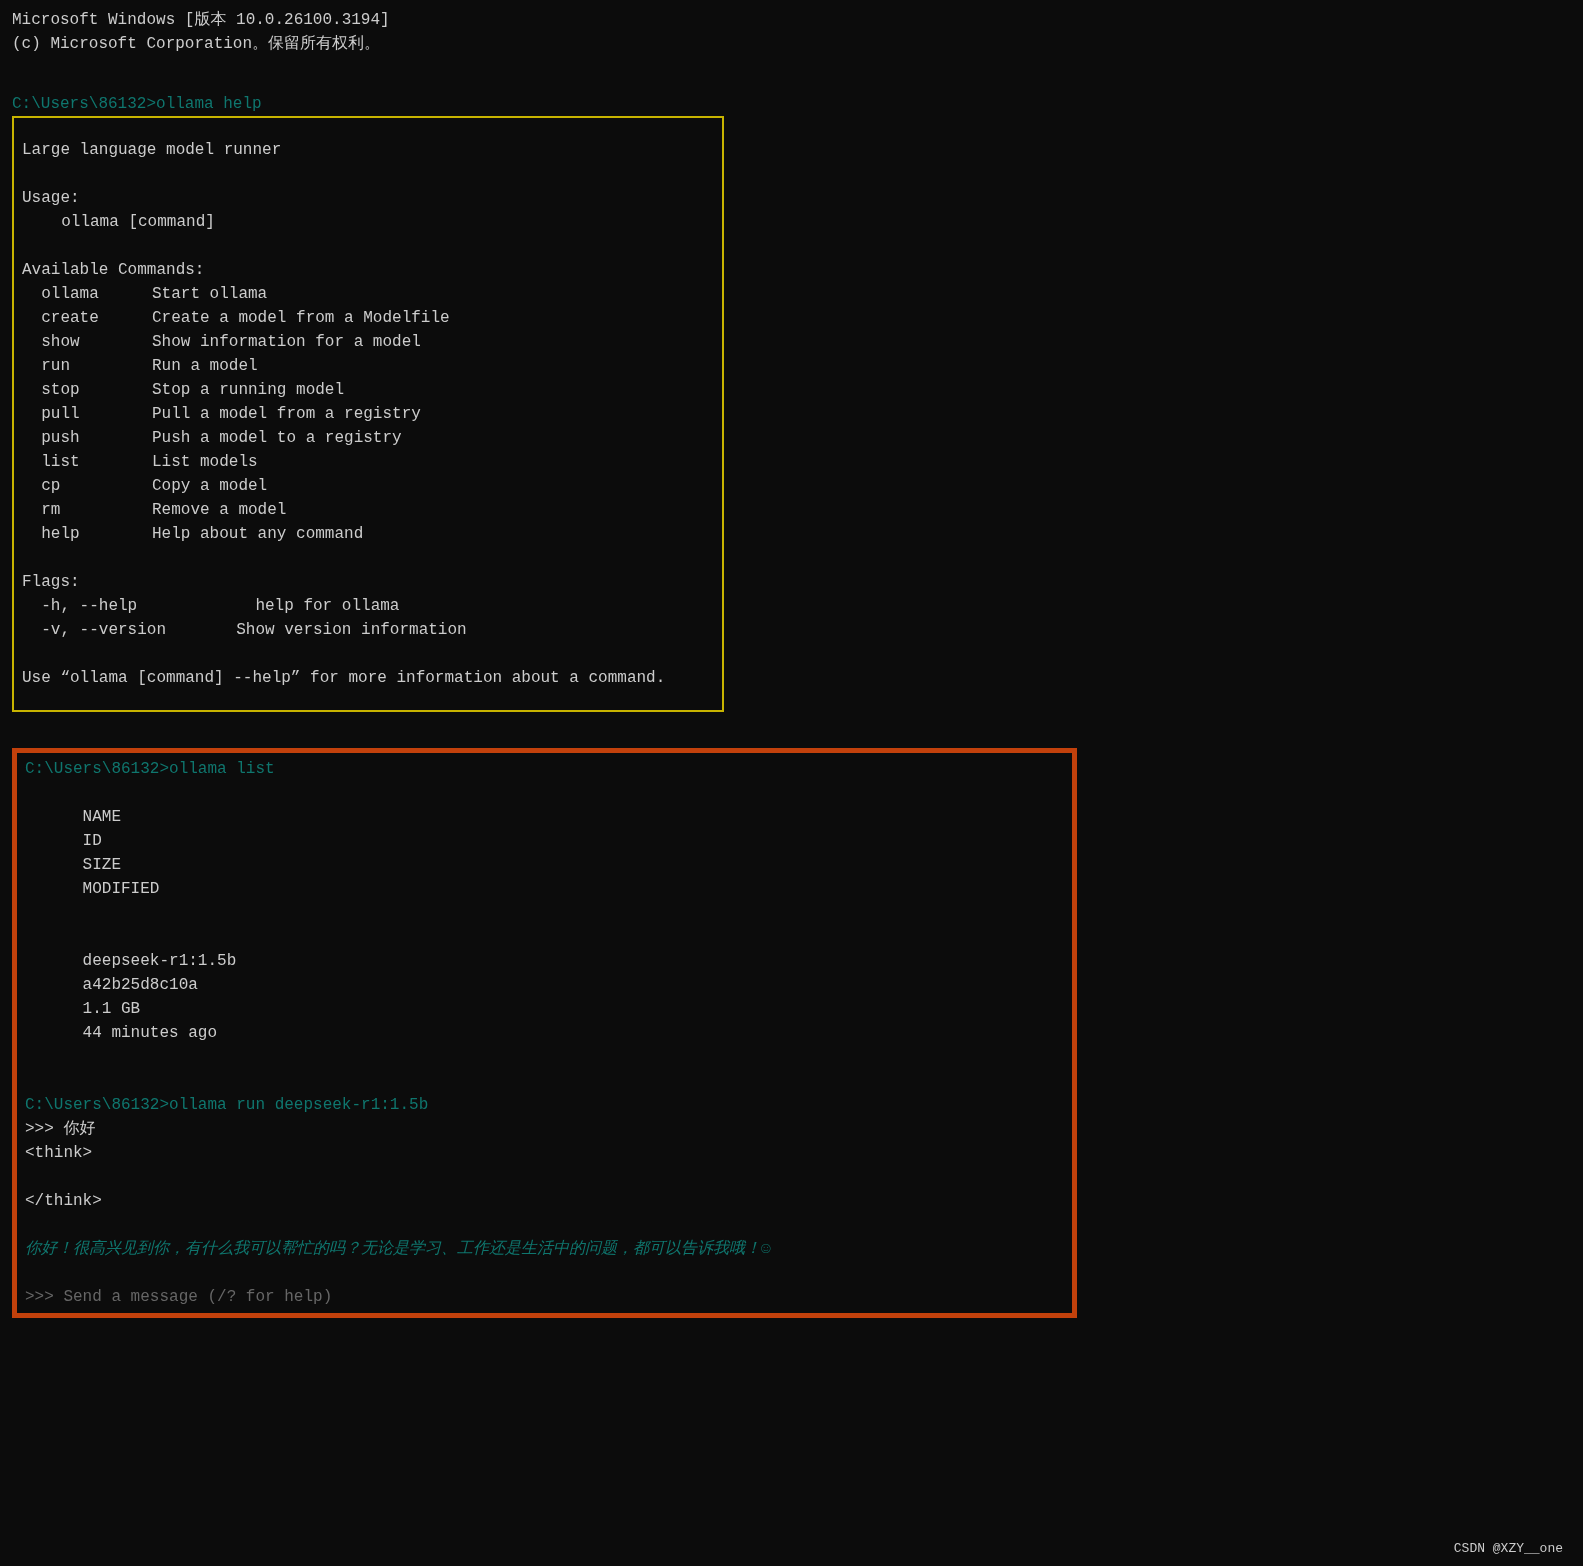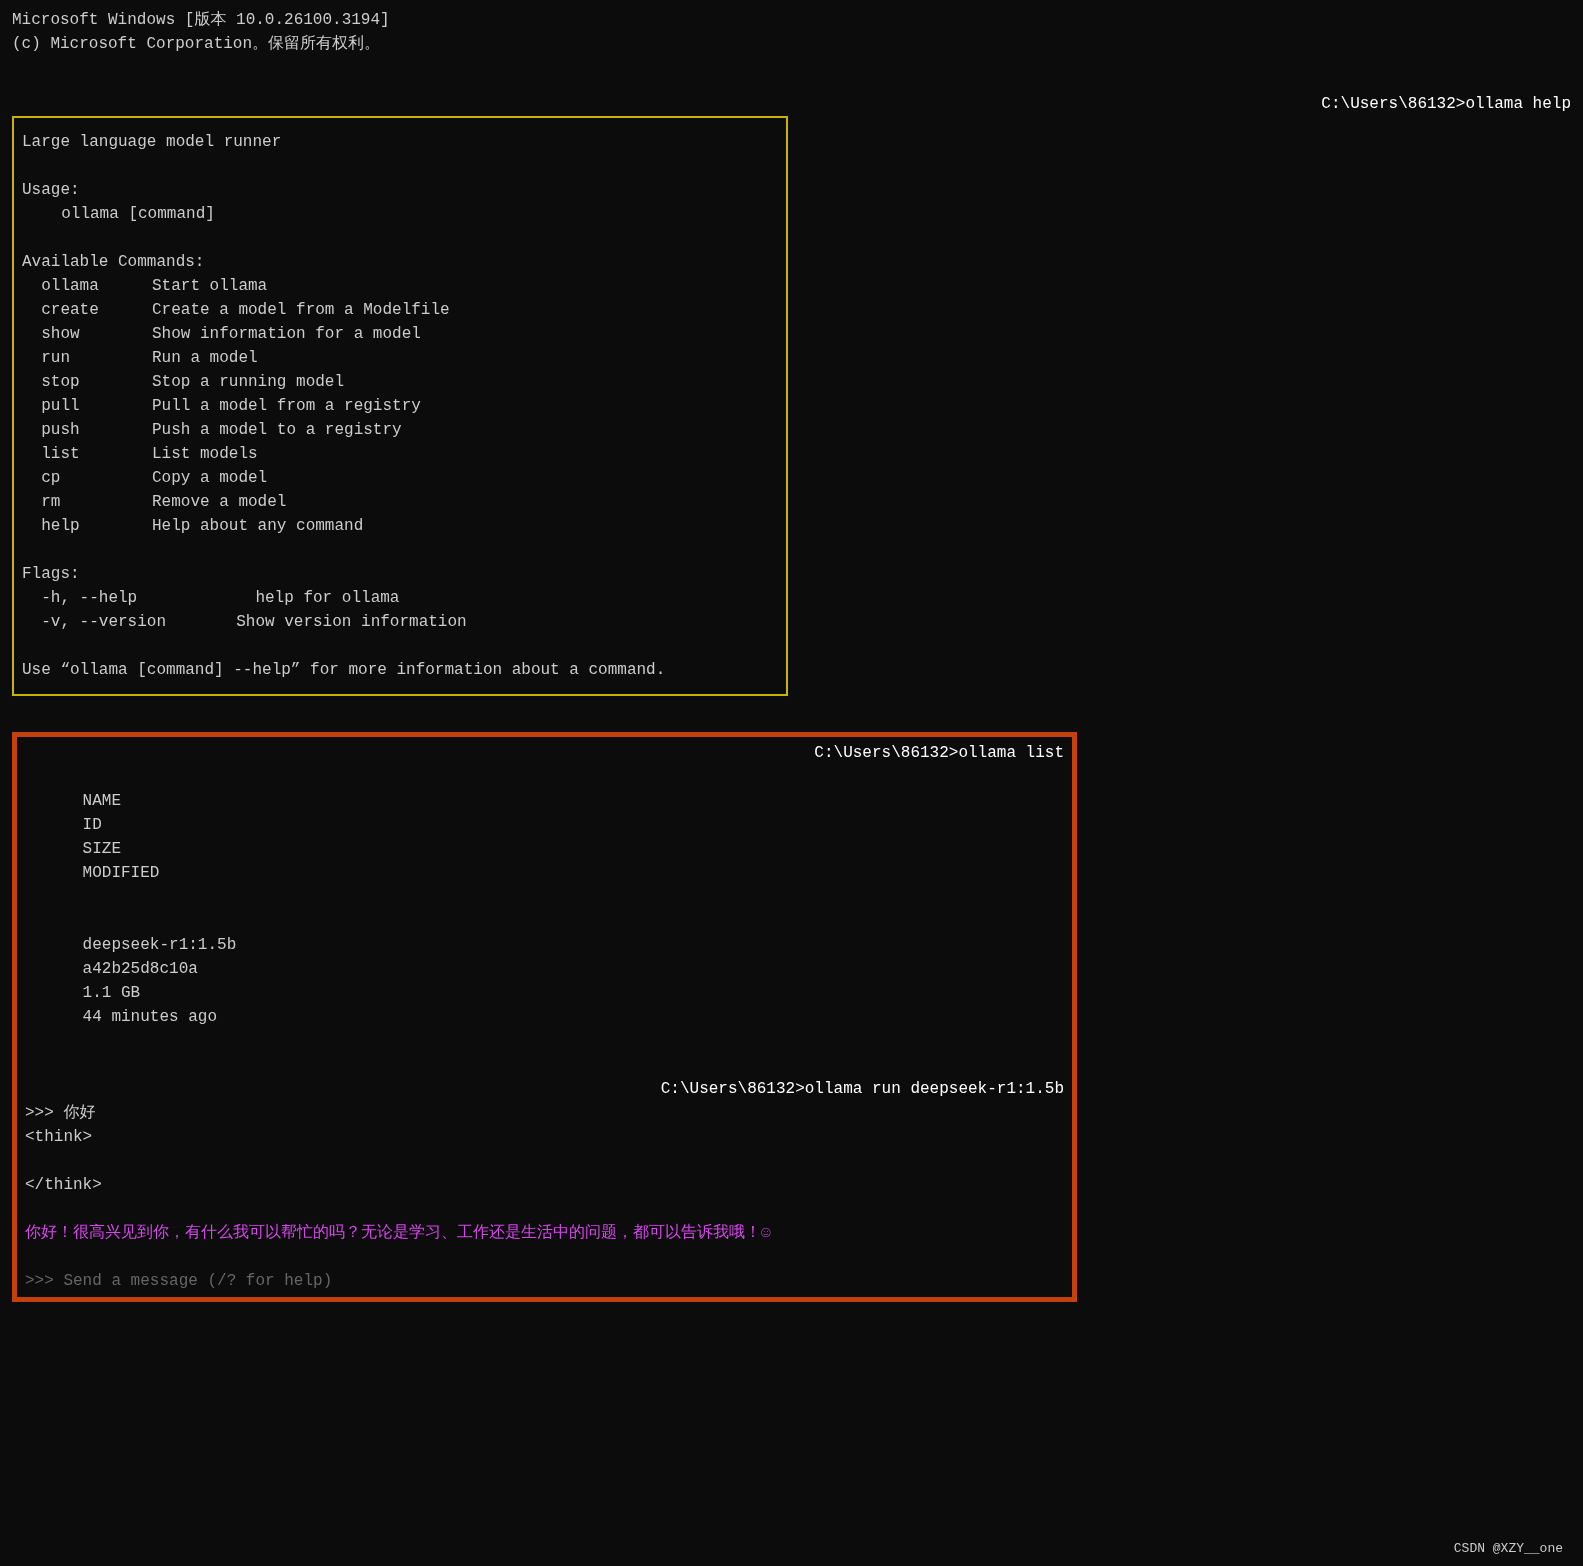--- a/index.html
+++ b/index.html
@@ -24,49 +24,49 @@
       width: 100%;
     }
 
     .header-section {
       margin-bottom: 12px;
       color: #cccccc;
     }
 
     .section-box-yellow {
       border: 2px solid #c8b400;
-      padding: 12px 8px;
+      padding: 20px 8px;
       margin-bottom: 8px;
       display: inline-block;
-      width: 776px;
+      width: 712px;
     }
 
     .section-box-white {
       border: 5px solid #c2410c;
       padding: 4px 8px;
       margin-bottom: 8px;
       width: 1065px;
     }
 
     .line {
       line-height: 1.5;
       white-space: pre;
     }
 
     .indent {
       padding-left: 20px;
     }
 
     .prompt-line {
-      color: #ffffff;
-      text-align: right;
+      color: #0f766e;
     }
 
     .chinese-text {
-      color: #d946ef;
+      color: #0f766e;
+      font-style: italic;
     }
 
     .footer-section {
       position: absolute;
       bottom: 10px;
       right: 20px;
       color: #cccccc;
       font-size: 13px;
     }
 

